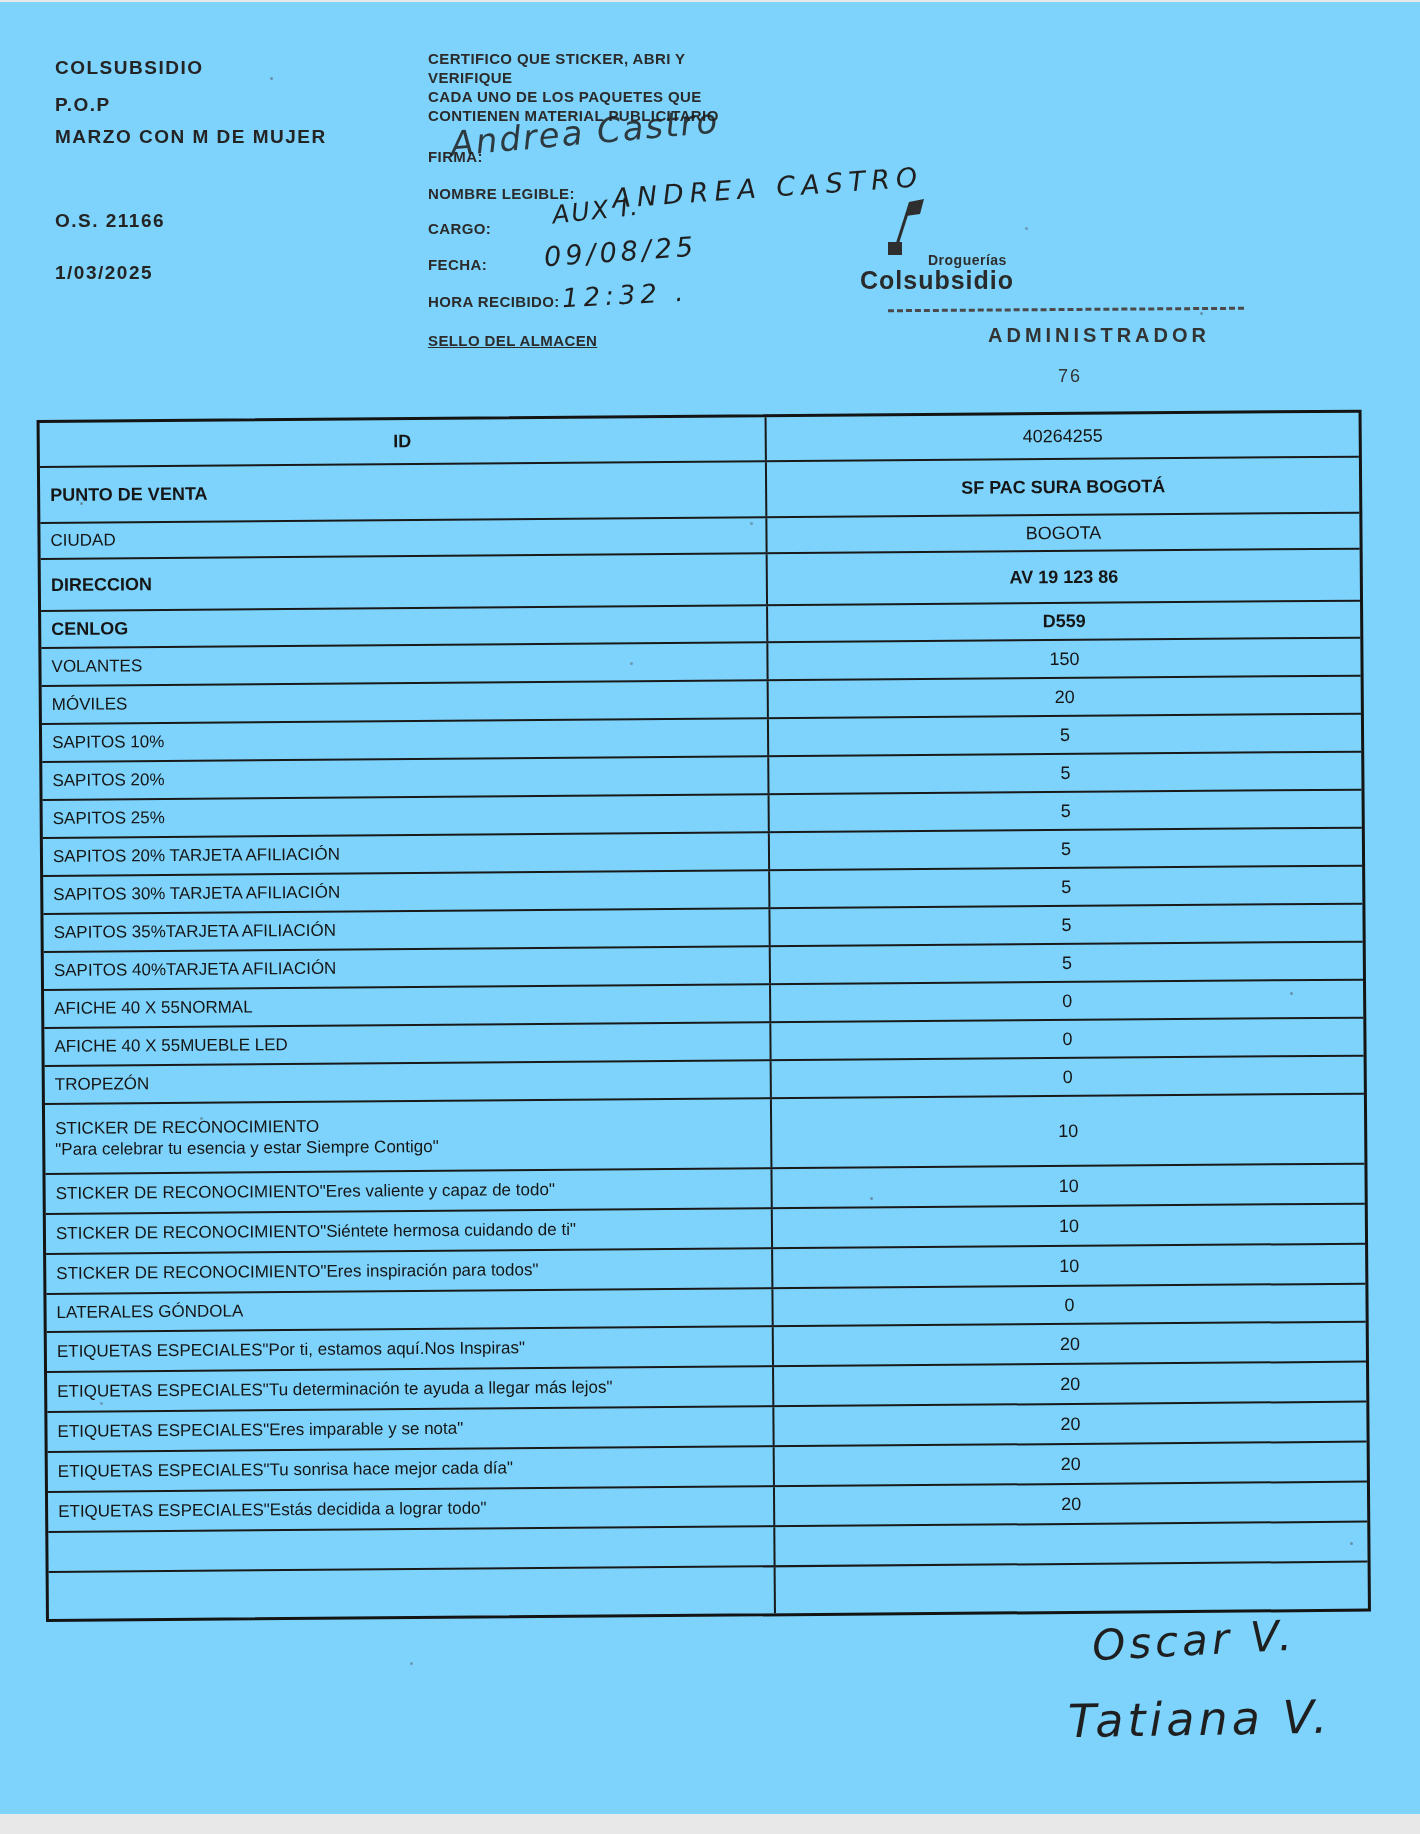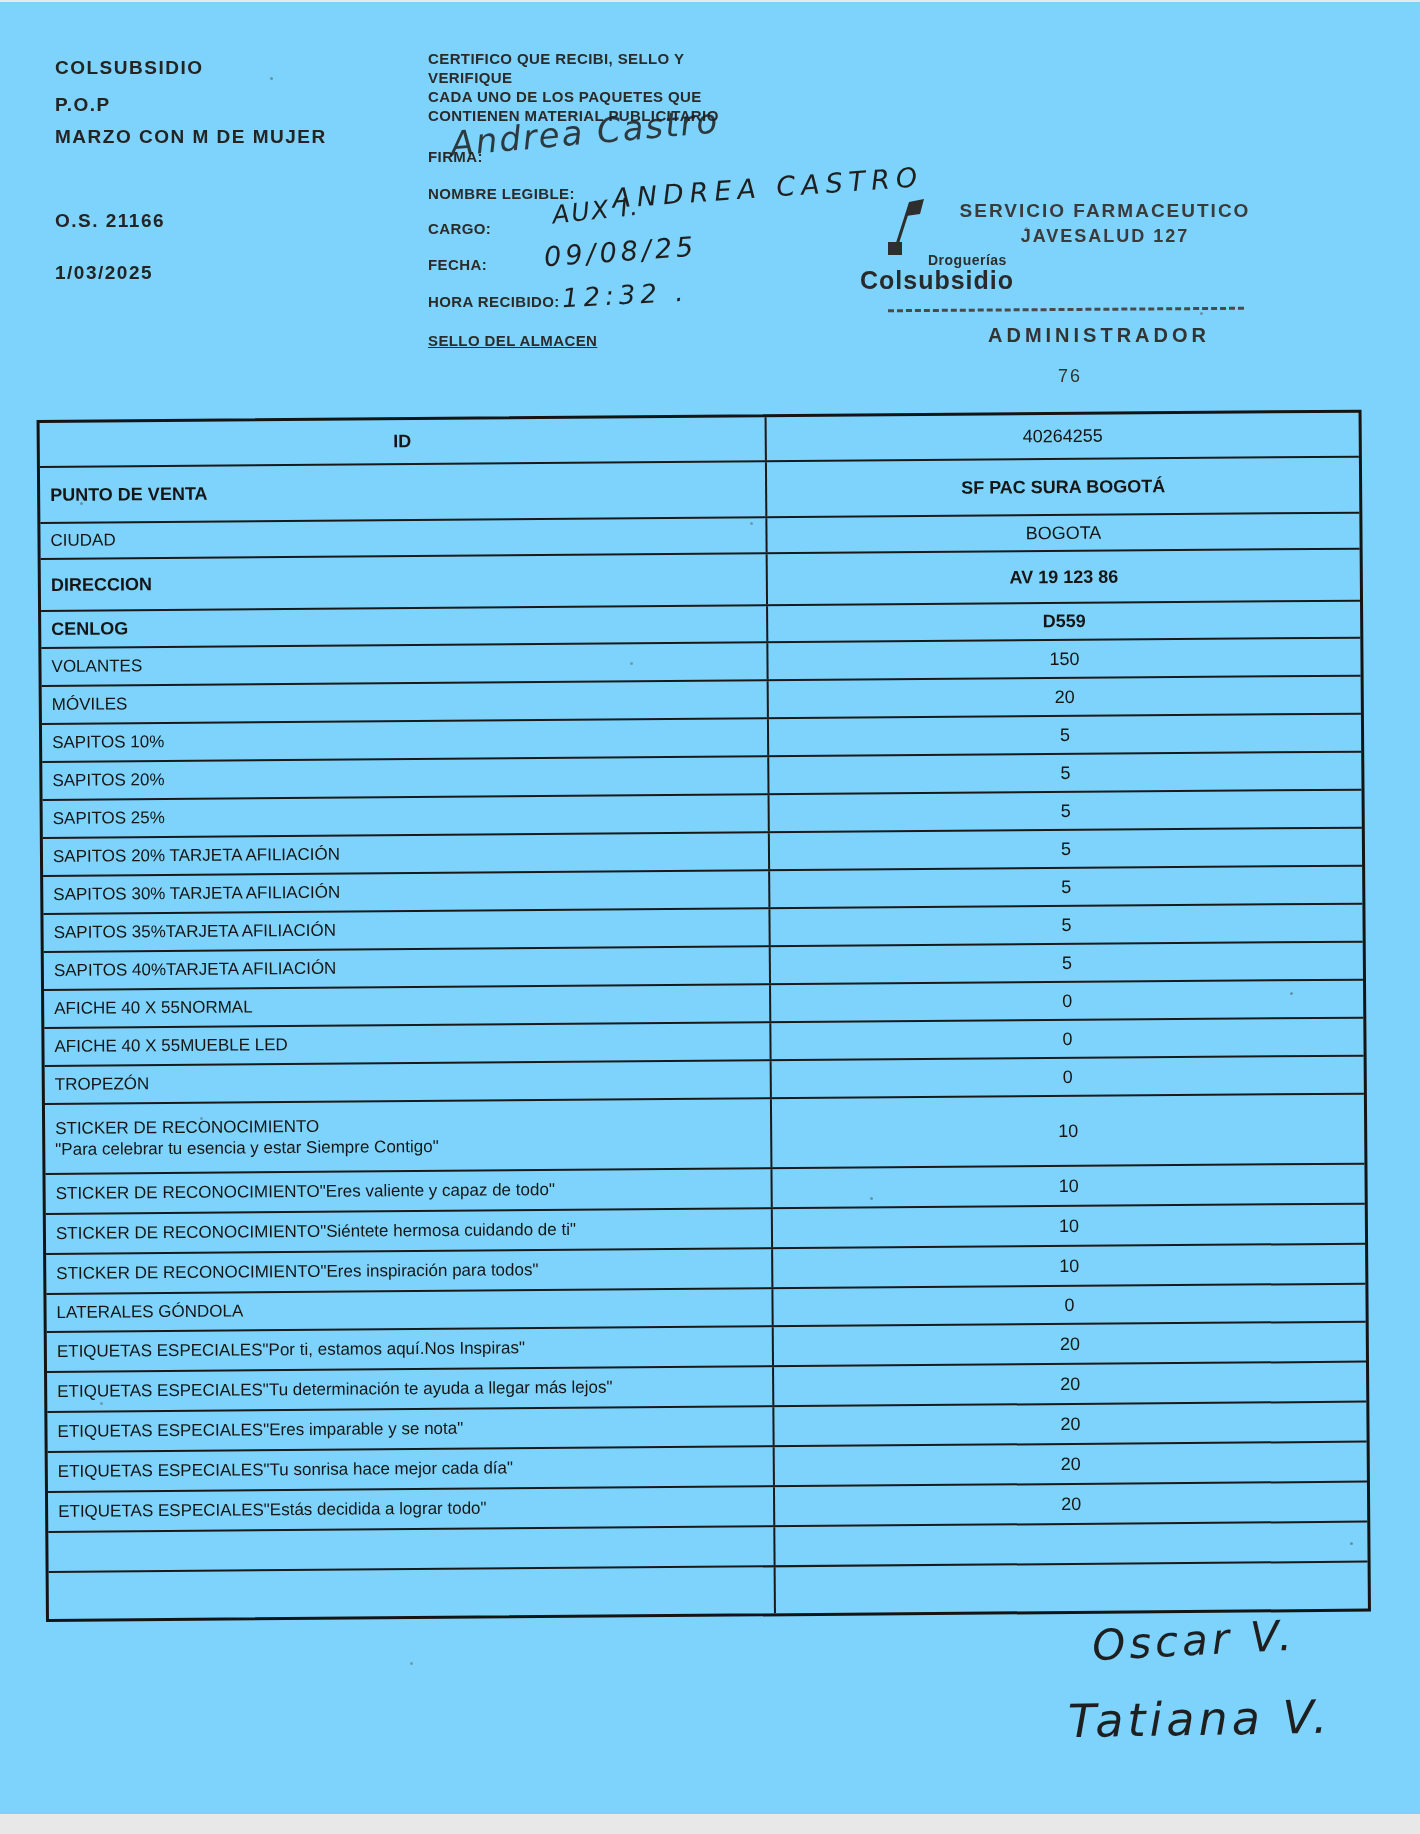--- a/index.html
+++ b/index.html
@@ -69,42 +69,38 @@
 <body>
 
 <div class="page">
 
   <div class="abs hdr-big" style="left:55px;top:55px;">COLSUBSIDIO</div>
   <div class="abs hdr-big" style="left:55px;top:92px;">P.O.P</div>
   <div class="abs hdr-big" style="left:55px;top:124px;">MARZO CON M DE MUJER</div>
   <div class="abs hdr-big" style="left:55px;top:208px;">O.S. 21166</div>
   <div class="abs hdr-big" style="left:55px;top:260px;">1/03/2025</div>
 
-  <div class="abs cert" style="left:428px;top:48px;">CERTIFICO QUE RECIBI, SELLO Y</div>
+  <div class="abs cert" style="left:428px;top:48px;">CERTIFICO QUE STICKER, ABRI Y</div>
   <div class="abs cert" style="left:428px;top:67px;">VERIFIQUE</div>
   <div class="abs cert" style="left:428px;top:86px;">CADA UNO DE LOS PAQUETES QUE</div>
   <div class="abs cert" style="left:428px;top:105px;">CONTIENEN MATERIAL PUBLICITARIO</div>
 
   <div class="abs cert" style="left:428px;top:146px;">FIRMA:</div>
   <div class="abs cert" style="left:428px;top:183px;">NOMBRE LEGIBLE:</div>
   <div class="abs cert" style="left:428px;top:218px;">CARGO:</div>
   <div class="abs cert" style="left:428px;top:254px;">FECHA:</div>
   <div class="abs cert" style="left:428px;top:291px;">HORA RECIBIDO:</div>
   <div class="abs cert" style="left:428px;top:330px;text-decoration:underline;">SELLO DEL ALMACEN</div>
 
   <div class="abs hw" style="left:450px;top:110px;font-size:34px;transform:rotate(-5deg);opacity:.85;">Andrea Castro</div>
   <div class="abs hw" style="left:612px;top:170px;font-size:27px;letter-spacing:6px;transform:rotate(-4deg);">ANDREA CASTRO</div>
   <div class="abs hw" style="left:552px;top:194px;font-size:25px;transform:rotate(-6deg);">AUX I.</div>
   <div class="abs hw" style="left:544px;top:234px;font-size:27px;letter-spacing:4px;transform:rotate(-4deg);">09/08/25</div>
   <div class="abs hw" style="left:562px;top:278px;font-size:26px;letter-spacing:5px;transform:rotate(-3deg);">12:32 .</div>
 
-  <div class="abs stamp stamp-center" style="left:950px;top:198px;width:310px;">
-    <div class="stamp-l1">SERVICIO FARMACEUTICO</div>
-    <div class="stamp-l2">JAVESALUD 127</div>
-  </div>
 
   <div class="abs" style="left:880px;top:196px;">
     <svg width="46" height="58" viewBox="0 0 46 58">
       <line x1="14" y1="56" x2="30" y2="6" stroke="#2e2e2e" stroke-width="3"></line>
       <polygon points="29,4 44,1 40,16 26,18" fill="#2e2e2e"></polygon>
       <rect x="8" y="44" width="14" height="13" fill="#2e2e2e"></rect>
     </svg>
   </div>
   <div class="abs logo-small" style="left:928px;top:250px;text-align:right;">Droguerías</div>
   <div class="abs logo-main" style="left:860px;top:264px;">Colsubsidio</div>

